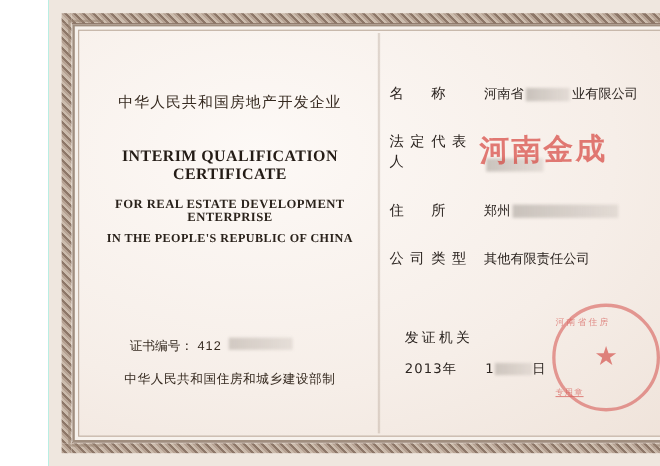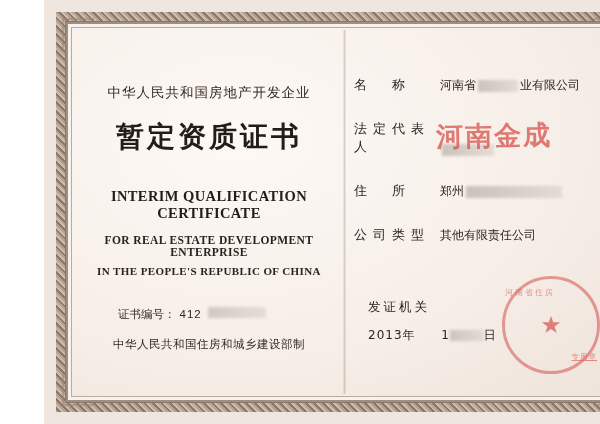--- a/index.html
+++ b/index.html
@@ -283,21 +283,21 @@
     font-family: "DejaVu Sans", sans-serif;
     font-size: 8px;
     letter-spacing: 2px;
     color: rgba(206, 52, 48, 0.70);
   }
   .seal-text-bottom {
     position: absolute;
     left: 0;
     bottom: 9px;
     width: 100%;
-    text-align: right;
+    text-align: left;
     font-family: "DejaVu Sans", sans-serif;
     font-size: 7.5px;
     letter-spacing: 1px;
     color: rgba(206, 52, 48, 0.70);
     text-decoration: underline;
   }
 </style>
 </head>
 <body>
 
@@ -310,21 +310,20 @@
 
   <div class="corner-orn corner-tl"></div>
   <div class="corner-orn corner-tr"></div>
   <div class="corner-orn corner-bl"></div>
   <div class="corner-orn corner-br"></div>
 
   <div class="fold"></div>
 
   <div class="left-pane">
     <div class="cn-head">中华人民共和国房地产开发企业</div>
-    <div class="cn-title">暂定资质证书</div>
     <div class="en-title">INTERIM QUALIFICATION CERTIFICATE</div>
     <div class="en-sub1">FOR REAL ESTATE DEVELOPMENT ENTERPRISE</div>
     <div class="en-sub2">IN THE PEOPLE'S REPUBLIC OF CHINA</div>
 
     <div class="cert-no-row">
       <span>证书编号：</span>
       <span class="cert-no-val">412</span>
       <span class="blur-strip" style="width:58px"></span>
     </div>
 

